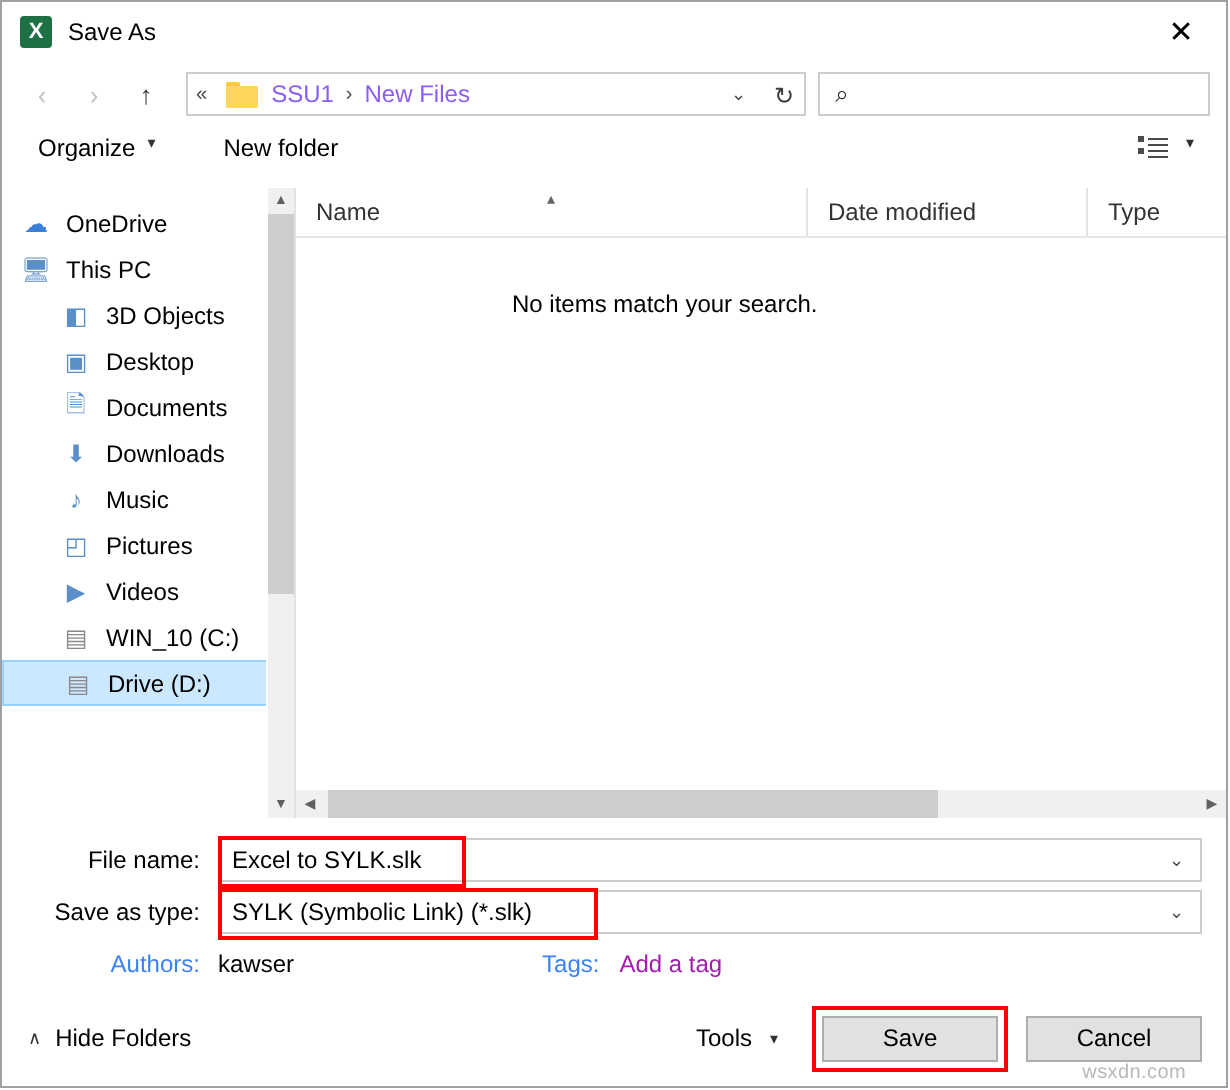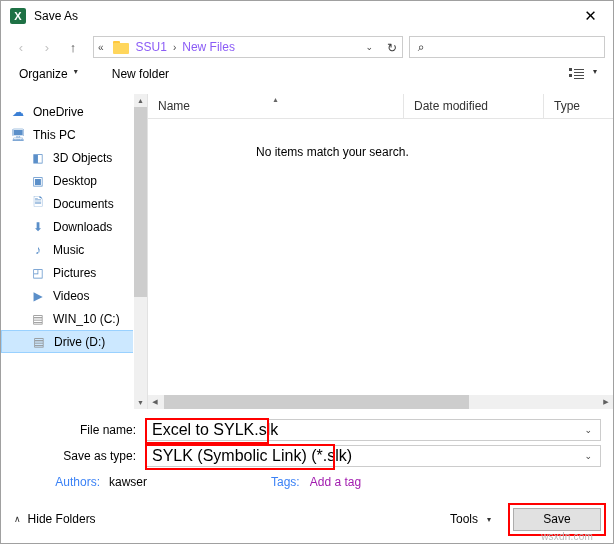--- a/index.html
+++ b/index.html
@@ -356,21 +356,20 @@
   .formarea {
     flex: 0 0 auto;
     padding: 8px 0 0 0;
     background: #ffffff;
   }
   .frow {
     display: flex;
     align-items: center;
     height: 26px;
     padding-left: 13px;
-    margin-left: 36px;
   }
   .flabel {
     width: 86px;
     text-align: right;
     padding-right: 9px;
     font-size: 12px;
     color: #000;
     flex: 0 0 auto;
   }
   .combo {
@@ -378,21 +377,21 @@
     border: 1px solid #cccccc;
     background: #ffffff;
     display: flex;
     align-items: center;
     box-sizing: border-box;
     flex: 1 1 auto;
     margin-right: 12px;
     position: relative;
   }
   .combo .val {
-    font-size: 16px;
+    font-size: 12px;
     color: #000;
     padding-left: 6px;
   }
   .combo .caret {
     margin-left: auto;
     padding-right: 8px;
     font-size: 9px;
     color: #444;
   }
   .hl-red {
@@ -647,16 +646,17 @@
     <div class="tools-btn">
       <span>Tools</span>
       <span class="tools-caret">▾</span>
     </div>
 
     <div class="save-wrap">
       <div class="btn primary" style="margin-left:0;">Save</div>
       <span class="hl-red"></span>
     </div>
 
+    <div class="btn secondary">Cancel</div>
   </div>
 
   <div class="watermark">wsxdn.com</div>
 </div>
 
 </body></html>

